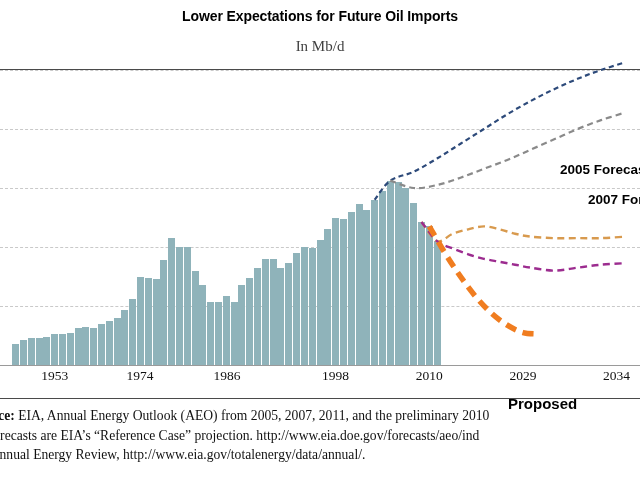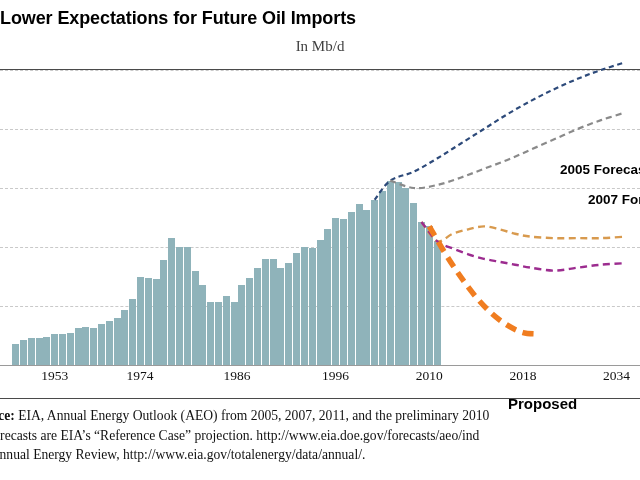--- a/index.html
+++ b/index.html
@@ -8,23 +8,23 @@
     background:#ffffff;
     font-family:"Liberation Serif", serif;
     overflow:hidden;
   }
   #root { position:relative; width:640px; height:480px; }
 
   
   .header { position:absolute; left:0; top:0; width:640px; height:70px; }
   .chart-title {
     position:absolute; left:0; top:8px; width:640px;
-    text-align:left;
+    text-align:center;
     font-family:"Liberation Sans", sans-serif;
-    font-weight:bold; font-size:18px; color:#000;
+    font-weight:bold; font-size:14px; color:#000;
     letter-spacing:-0.1px;
   }
   .chart-subtitle {
     position:absolute; left:0; top:38px; width:640px;
     text-align:center;
     font-family:"Liberation Serif", serif;
     font-size:15px; color:#404040;
   }
   .rule-top {
     position:absolute; left:-10px; top:69px; width:660px; height:0;
@@ -170,24 +170,24 @@
     <div class="axis-line"></div>
 
     <div class="series-label lbl-2005">2005 Forecast</div>
     <div class="series-label lbl-2007">2007 Forecast</div>
     <div class="series-label lbl-proposed">Proposed</div>
   </div>
 
   <div class="xaxis" id="xaxis">
       <div class="xtick" style="left: 54.6341px;">1953</div>
       <div class="xtick" style="left: 140px;">1974</div>
-      <div class="xtick" style="left: 237px; text-align: center;">1986</div>
-      <div class="xtick" style="left: 335.61px;">1996</div>
+      <div class="xtick" style="left: 227px; text-align: center;">1986</div>
+      <div class="xtick" style="left: 335.61px;">1998</div>
       <div class="xtick" style="left: 429.268px; text-align: center;">2010</div>
-      <div class="xtick" style="left: 522.927px;">2018</div>
+      <div class="xtick" style="left: 522.927px;">2029</div>
       <div class="xtick" style="left: 616.585px;">2034</div>
     </div>
 
   <div class="rule-bottom"></div>
   <div class="source">
     <div class="src-line"><b>ource:</b><span> EIA, Annual Energy Outlook (AEO) from 2005, 2007, 2011, and the preliminary 2010</span></div>
     <div class="src-line">r, forecasts are EIA’s “Reference Case” projection. http://www.eia.doe.gov/forecasts/aeo/ind</div>
     <div class="src-line">A Annual Energy Review, http://www.eia.gov/totalenergy/data/annual/.</div>
   </div>
 

